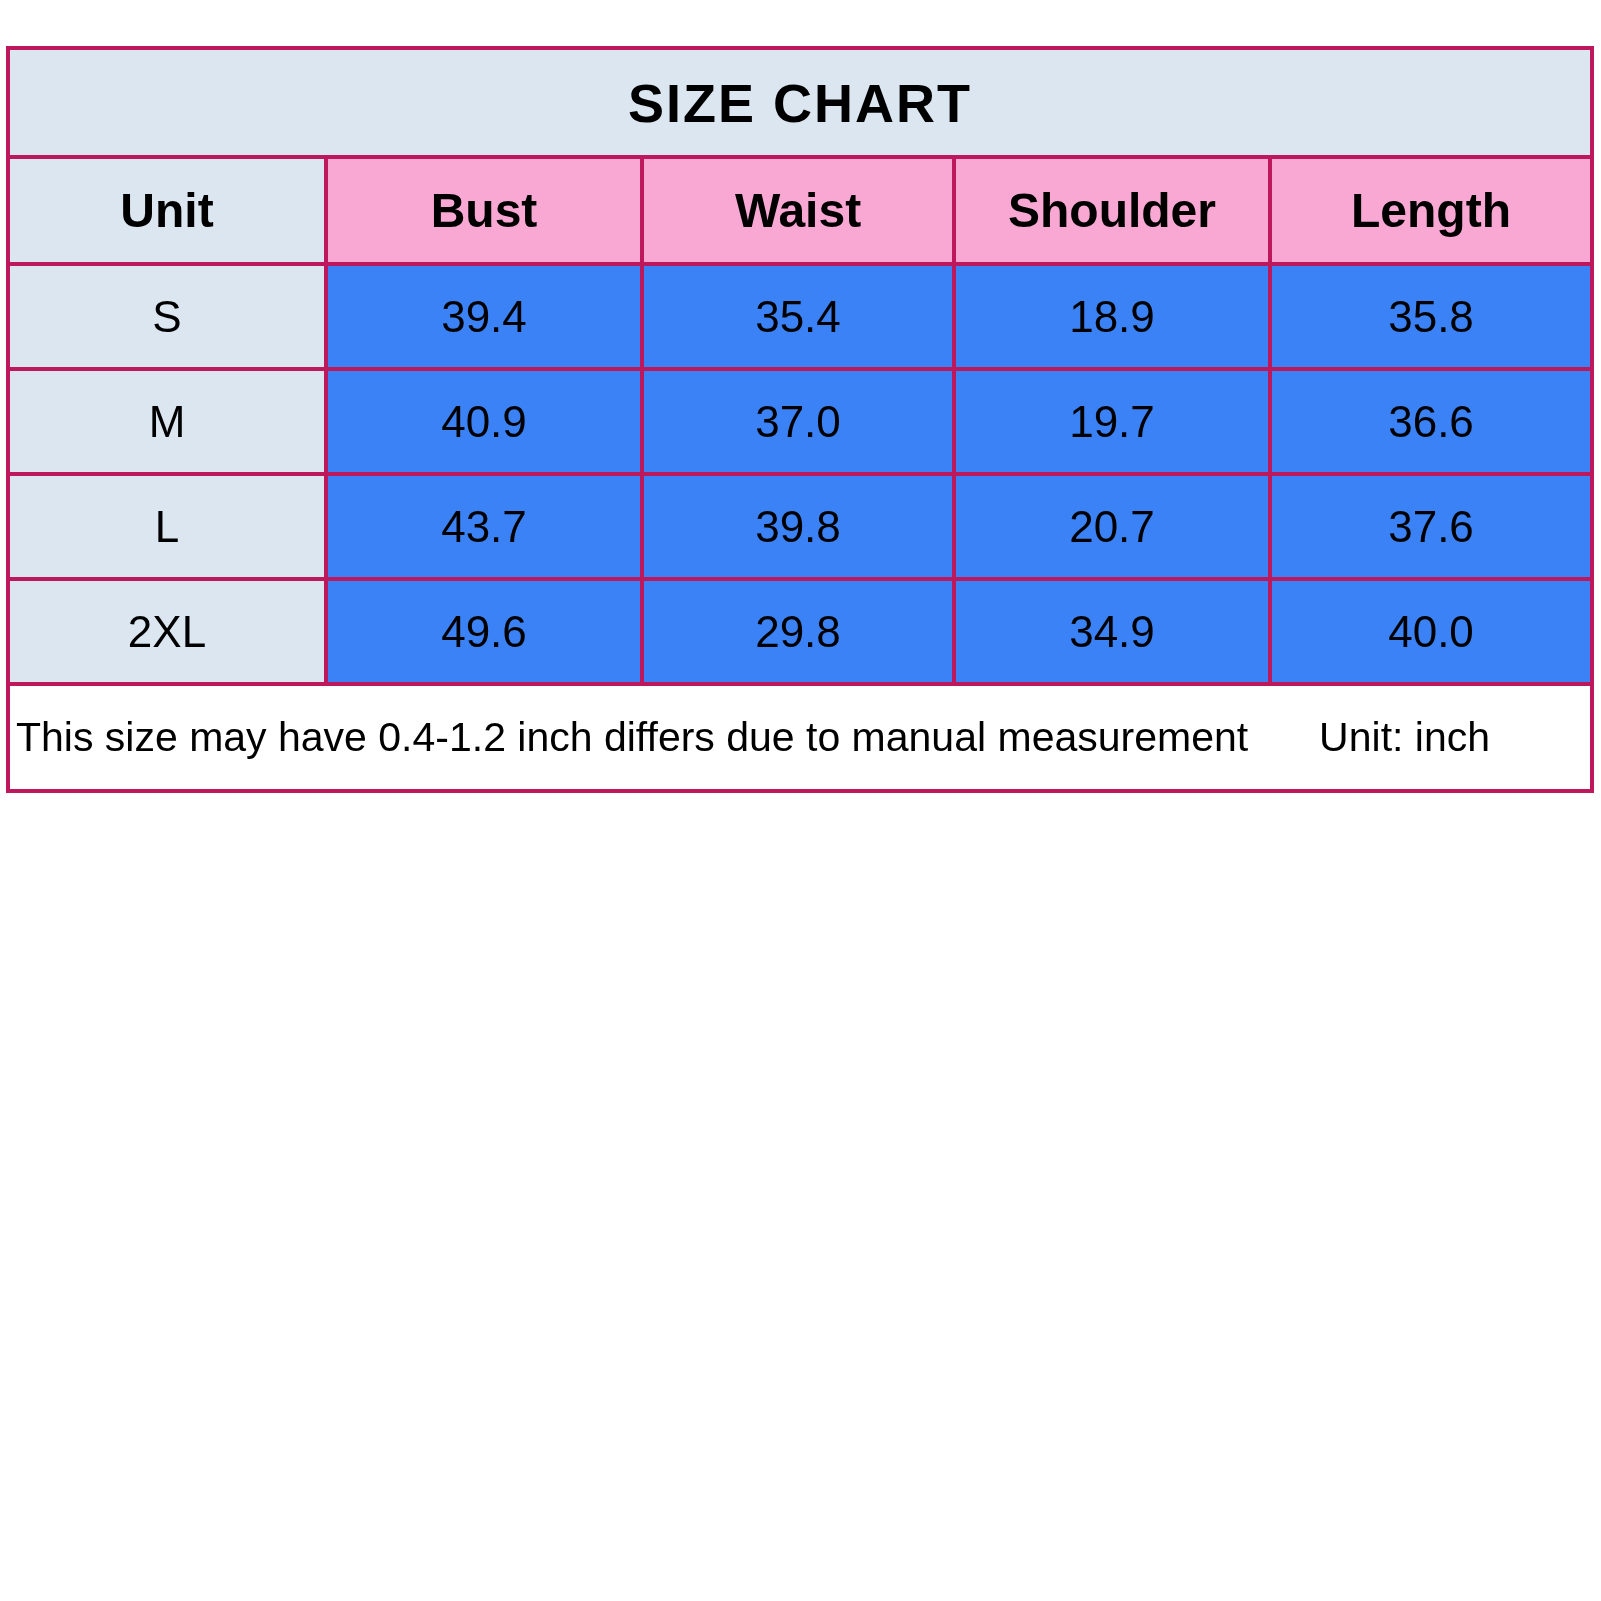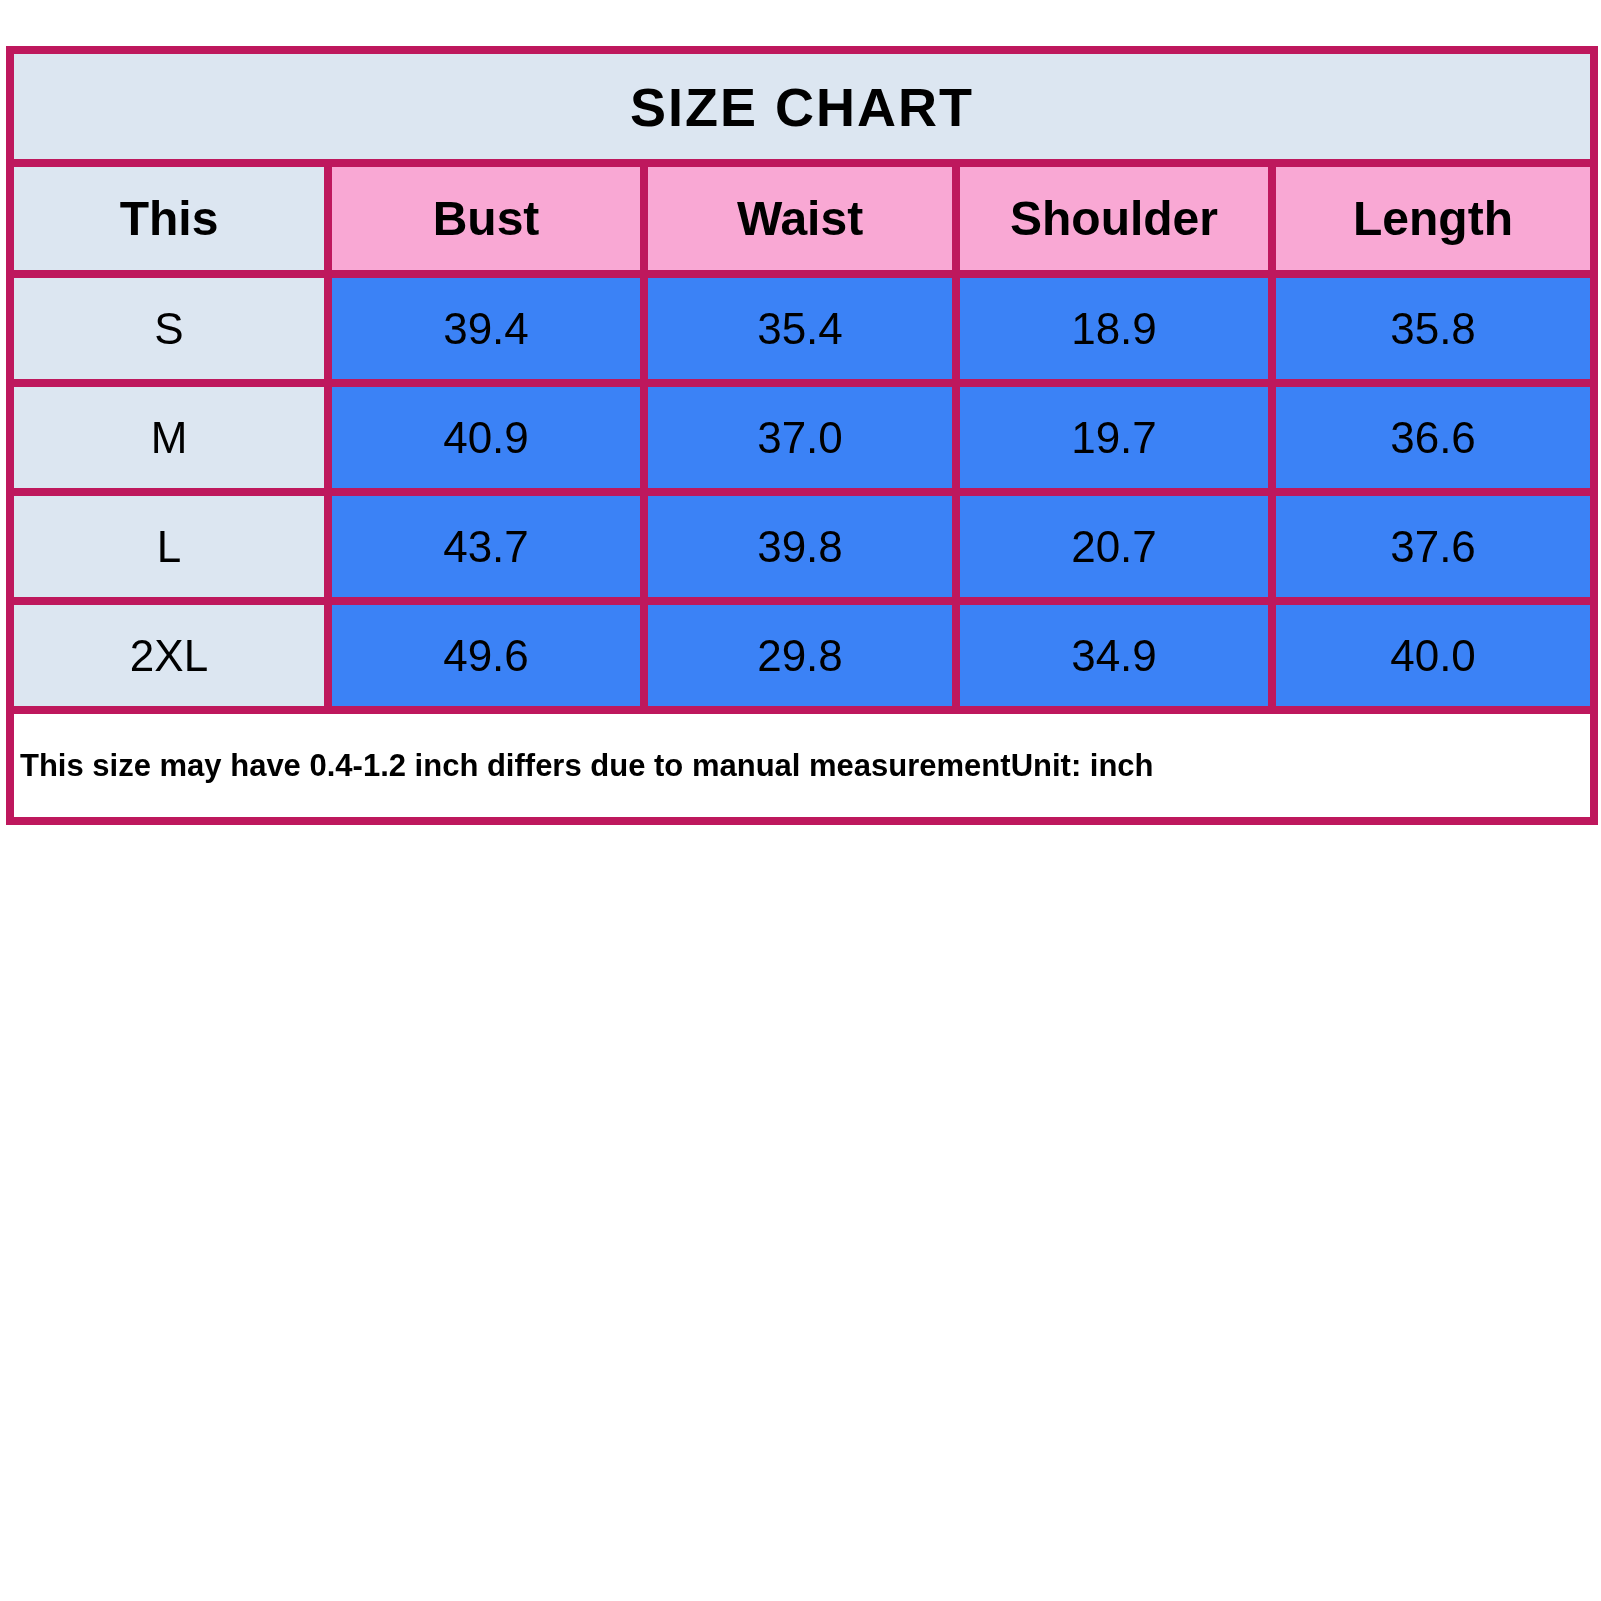--- a/index.html
+++ b/index.html
@@ -23,21 +23,21 @@
     position: absolute;
     left: 6px;
     top: 46px;
     width: 1584px;
     border-collapse: collapse;
     table-layout: fixed;
     border: 4px solid #000000;
   }
   table.size-chart th,
   table.size-chart td {
-    border: 8px solid #be185d;
+    border: 4px solid #be185d;
     text-align: center;
     vertical-align: middle;
     padding: 0;
     overflow: hidden;
     margin-left: 20px;
   }
   
   tr.title-row th {
     height: 105px;
     background: #dce6f1;
@@ -65,46 +65,46 @@
   tbody tr td.size-col {
     background: #dce6f1;
   }
   
   tfoot td {
     height: 103px;
     background: #ffffff;
   }
   .footer-flex {
     display: flex;
-    justify-content: flex-start;
+    justify-content: space-between;
     align-items: center;
     padding: 0 100px 0 6px;
-    font-size: 31px;
-    font-weight: bold;
+    font-size: 41px;
+    font-weight: normal;
     text-align: left;
   }
 </style>
 </head>
 <body>
 
 <div class="canvas">
   <table class="size-chart">
     <colgroup>
       <col style="width:318px">
       <col style="width:316px">
       <col style="width:312px">
       <col style="width:316px">
       <col style="width:322px">
     </colgroup>
     <thead>
       <tr class="title-row">
         <th colspan="5">SIZE CHART</th>
       </tr>
       <tr class="head-row">
-        <th class="size-col">This</th>
+        <th class="size-col">Unit</th>
         <th>Bust</th>
         <th>Waist</th>
         <th>Shoulder</th>
         <th>Length</th>
       </tr>
     </thead>
     <tbody>
       <tr>
         <td class="size-col">S</td>
         <td>39.4</td>

